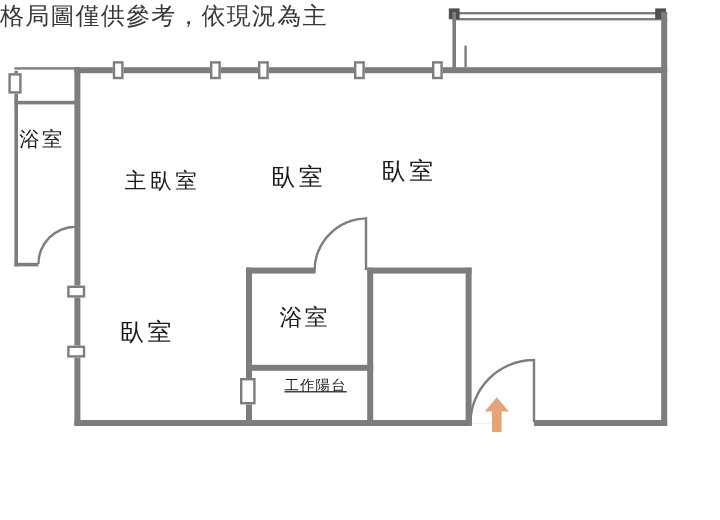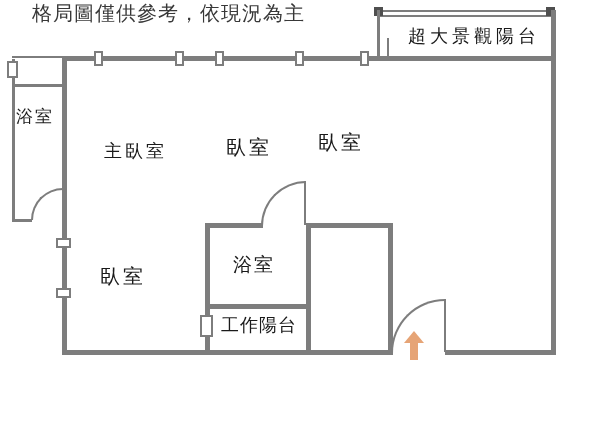--- a/index.html
+++ b/index.html
@@ -5,21 +5,21 @@
   html,body{margin:0;padding:0;background:var(--background,#fff);}
   .plan{position:relative;width:600px;height:433px;background:var(--background,#fff);overflow:hidden;
         font-family:"Liberation Sans","DejaVu Sans",sans-serif;}
   .wall{position:absolute;background:var(--wall,#7d7d7d);}
   .cap{position:absolute;background:#4f4f4f;}
   .win{position:absolute;background:#fff;border:2px solid var(--wall,#7d7d7d);box-sizing:border-box;}
   .arc{position:absolute;box-sizing:border-box;}
   .arc-tl{border-top:2px solid var(--wall,#7d7d7d);border-left:2px solid var(--wall,#7d7d7d);border-top-left-radius:100% 100%;}
   .lbl{position:absolute;color:var(--text,#1a1a1a);white-space:nowrap;font-weight:500;}
   .caption{position:absolute;left:0;top:375;width:552;text-align:center;font-size:20px;
-           letter-spacing:1px;color:var(--caption,#383838);font-weight:500;margin-left:32px;}
+           letter-spacing:1px;color:var(--caption,#383838);font-weight:500;}
   .arrow{position:absolute;left:404;top:331;}
   .arrow{left:404px;top:331px;width:22px;height:30px;}
   .arrow .head{position:absolute;left:0;top:0;width:0;height:0;
                border-left:10px solid transparent;border-right:10px solid transparent;
                border-bottom:12px solid var(--arrow,#e6a476);}
   .arrow .stem{position:absolute;left:6px;top:11px;width:8px;height:18px;background:var(--arrow,#e6a476);}
 </style>
 </head>
 <body>
 
@@ -60,39 +60,38 @@
   <div class="win" style="left:94px;top:51px;width:9px;height:15px;"></div>
   <div class="win" style="left:175px;top:51px;width:9px;height:15px;"></div>
   <div class="win" style="left:215px;top:51px;width:9px;height:15px;"></div>
   <div class="win" style="left:295px;top:51px;width:9px;height:15px;"></div>
   <div class="win" style="left:360px;top:51px;width:9px;height:15px;"></div>
   <div class="win" style="left:56px;top:238px;width:15px;height:10px;"></div>
   <div class="win" style="left:56px;top:288px;width:15px;height:10px;"></div>
   <div class="win" style="left:7px;top:61px;width:11px;height:17px;"></div>
   <div class="win" style="left:200px;top:315px;width:13px;height:22px;"></div>
 
-  <div class="lbl" style="left:408px;top:24px;font-size:18px;letter-spacing:4px;">超大景觀陽台</div>
 
   <div class="lbl" style="left:16px;top:99px;font-size:17px;letter-spacing:2px;line-height:2.15;white-space:normal;width:40px;">
     <div>浴室</div>
   </div>
 
   <div class="lbl" style="left:104px;top:139px;font-size:18px;letter-spacing:3px;">主臥室</div>
 
   <div class="lbl" style="left:226px;top:134px;font-size:20px;letter-spacing:3px;">臥室</div>
 
   <div class="lbl" style="left:318px;top:129px;font-size:20px;letter-spacing:3px;">臥室</div>
 
 
   <div class="lbl" style="left:100px;top:263px;font-size:20px;letter-spacing:3px;">臥室</div>
 
   <div class="lbl" style="left:233px;top:252px;font-size:19px;letter-spacing:2px;">浴室</div>
 
 
-  <div class="lbl" style="left:221px;top:313px;font-size:18px;letter-spacing:1px;">工作陽台</div>
+  <div class="lbl" style="left:237px;top:313px;font-size:12px;letter-spacing:1px;text-decoration:underline;">工作陽台</div>
 
   <div class="arrow">
     <div class="head"></div>
     <div class="stem"></div>
   </div>
 
   <div class="caption">格局圖僅供參考，依現況為主</div>
 
 </div>
 

